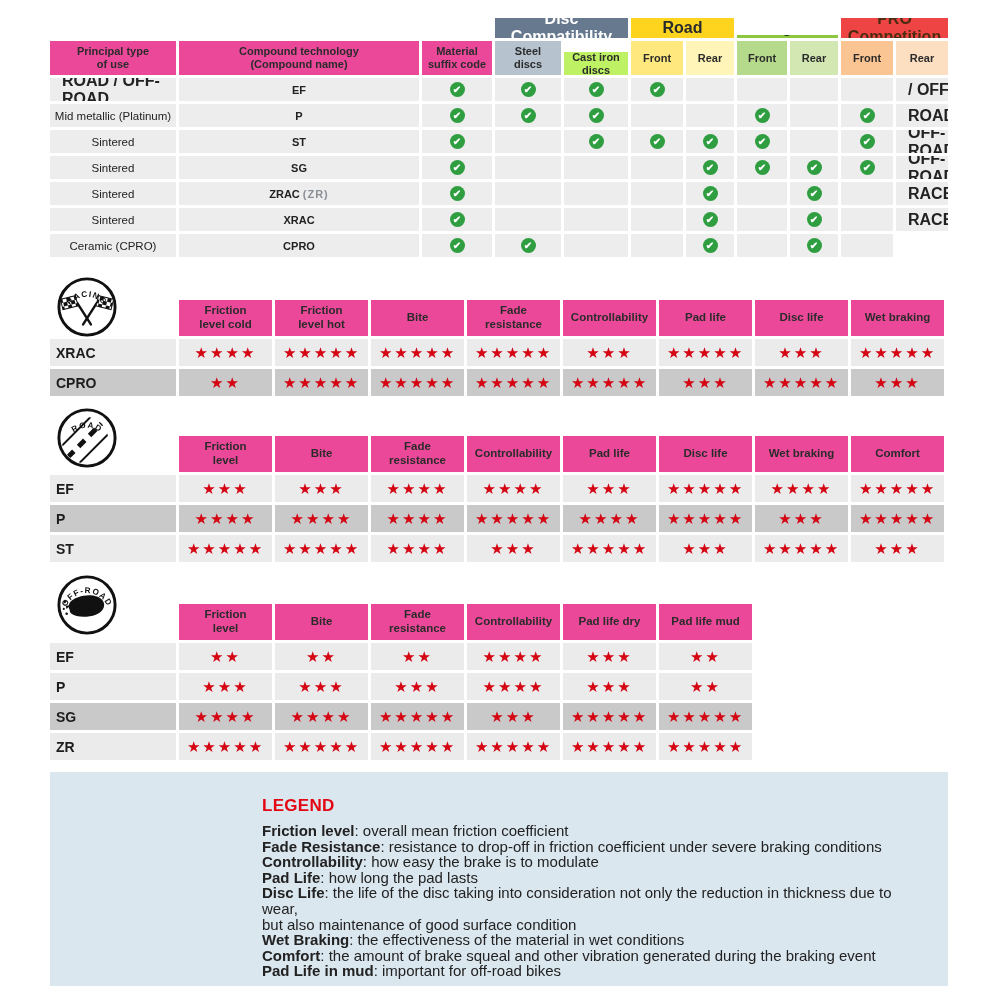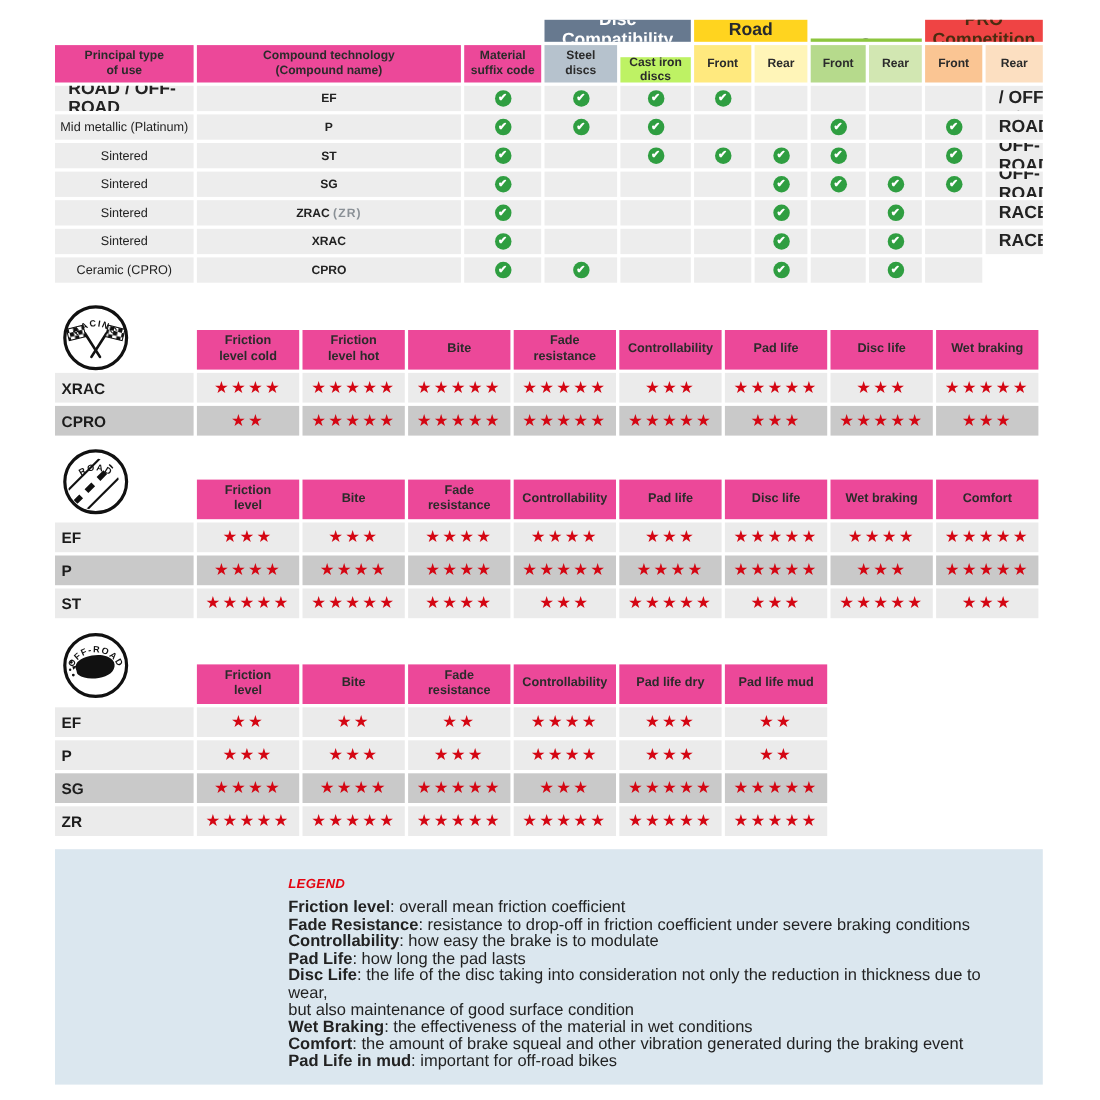--- a/index.html
+++ b/index.html
@@ -63,21 +63,21 @@
   #racing-badge  { left:56px; top:276px; }
   #road-badge    { left:56px; top:407px; }
   #offroad-badge { left:56px; top:574px; }
   .badge text { font-family:"Liberation Sans",sans-serif; font-weight:bold; font-size:8.5px; letter-spacing:1.2px; fill:#111; }
 
   
   #legend {
     position:absolute; left:50px; top:772px; width:898px; height:214px;
     background:#dbe7ef; padding:24px 30px 0 212px;
   }
-  #legend .title { color:#e30613; font-weight:bold; font-size:12px; margin-bottom:7px; letter-spacing:0.3px;font-style:italic; }
+  #legend .title { color:#e30613; font-weight:bold; font-size:17px; margin-bottom:7px; letter-spacing:0.3px; }
   .legend-line { font-size:15px; line-height:15.6px; color:#222; }
   .legend-line b { font-weight:bold; }
 </style>
 </head>
 <body>
 
 <div class="page">
 
   <div id="compat" class="grid">
       <div class="cell spacer" style="grid-column: span 3;"></div>

